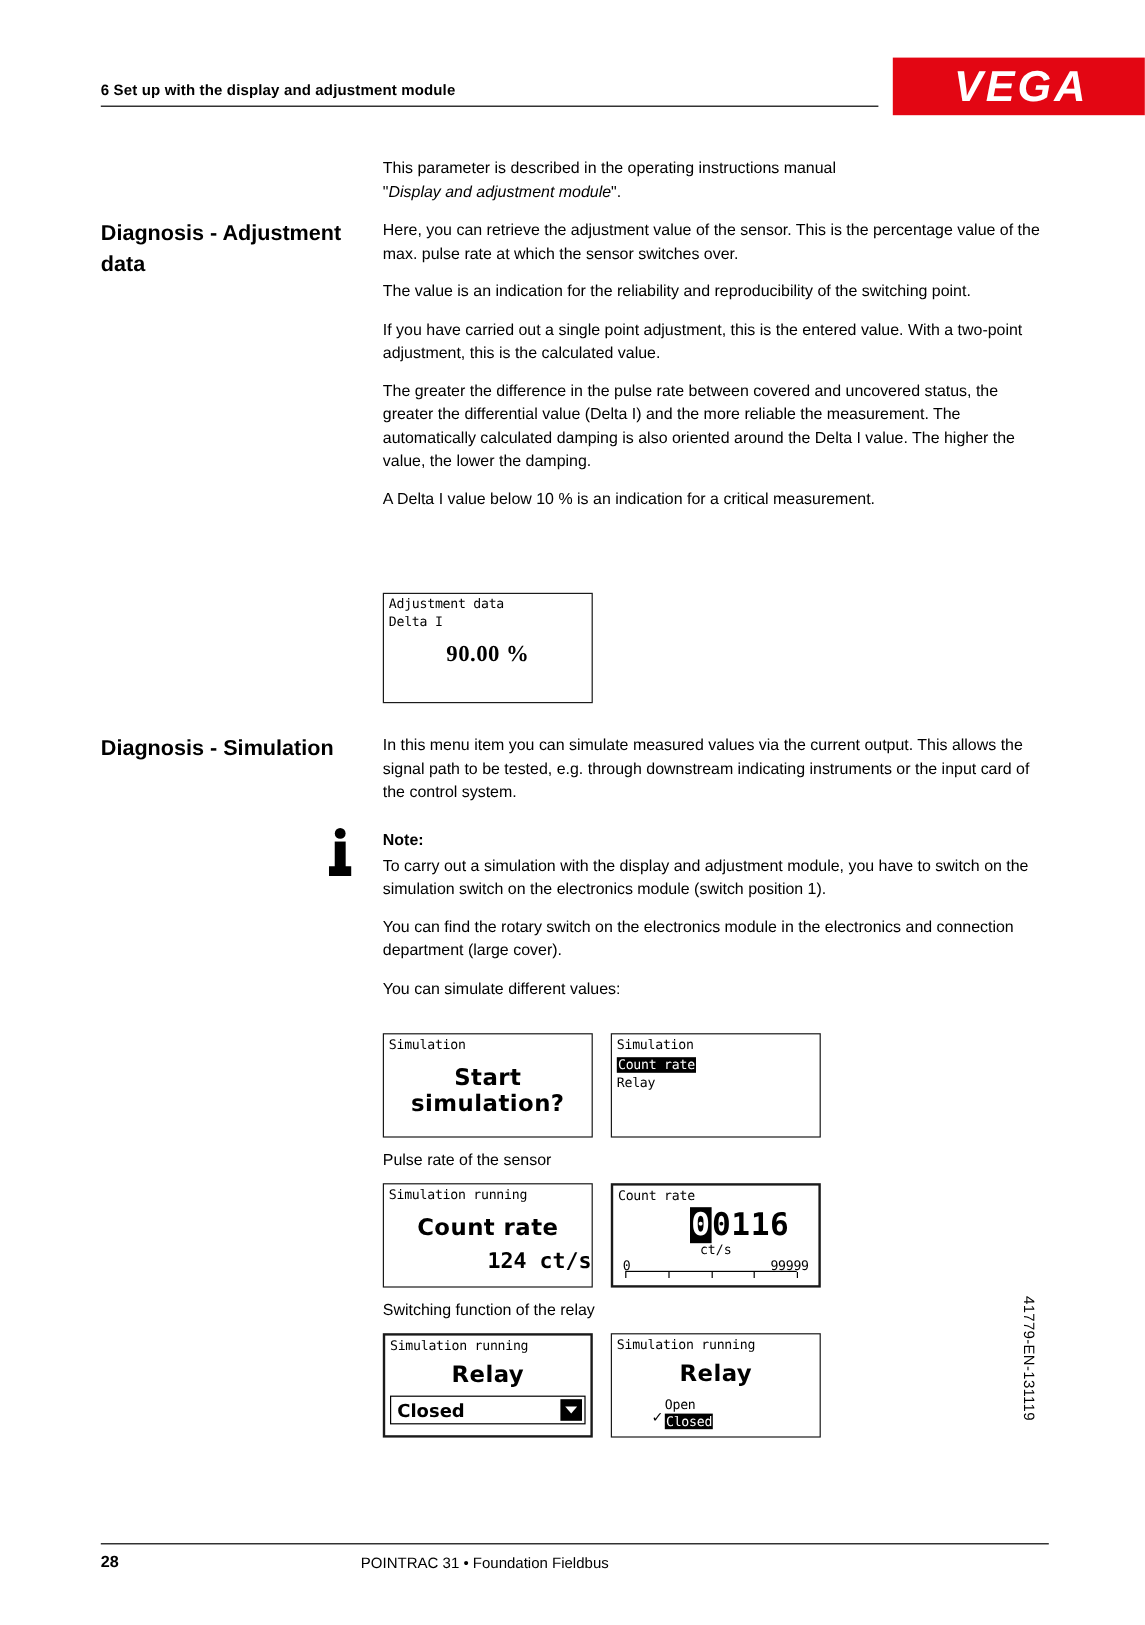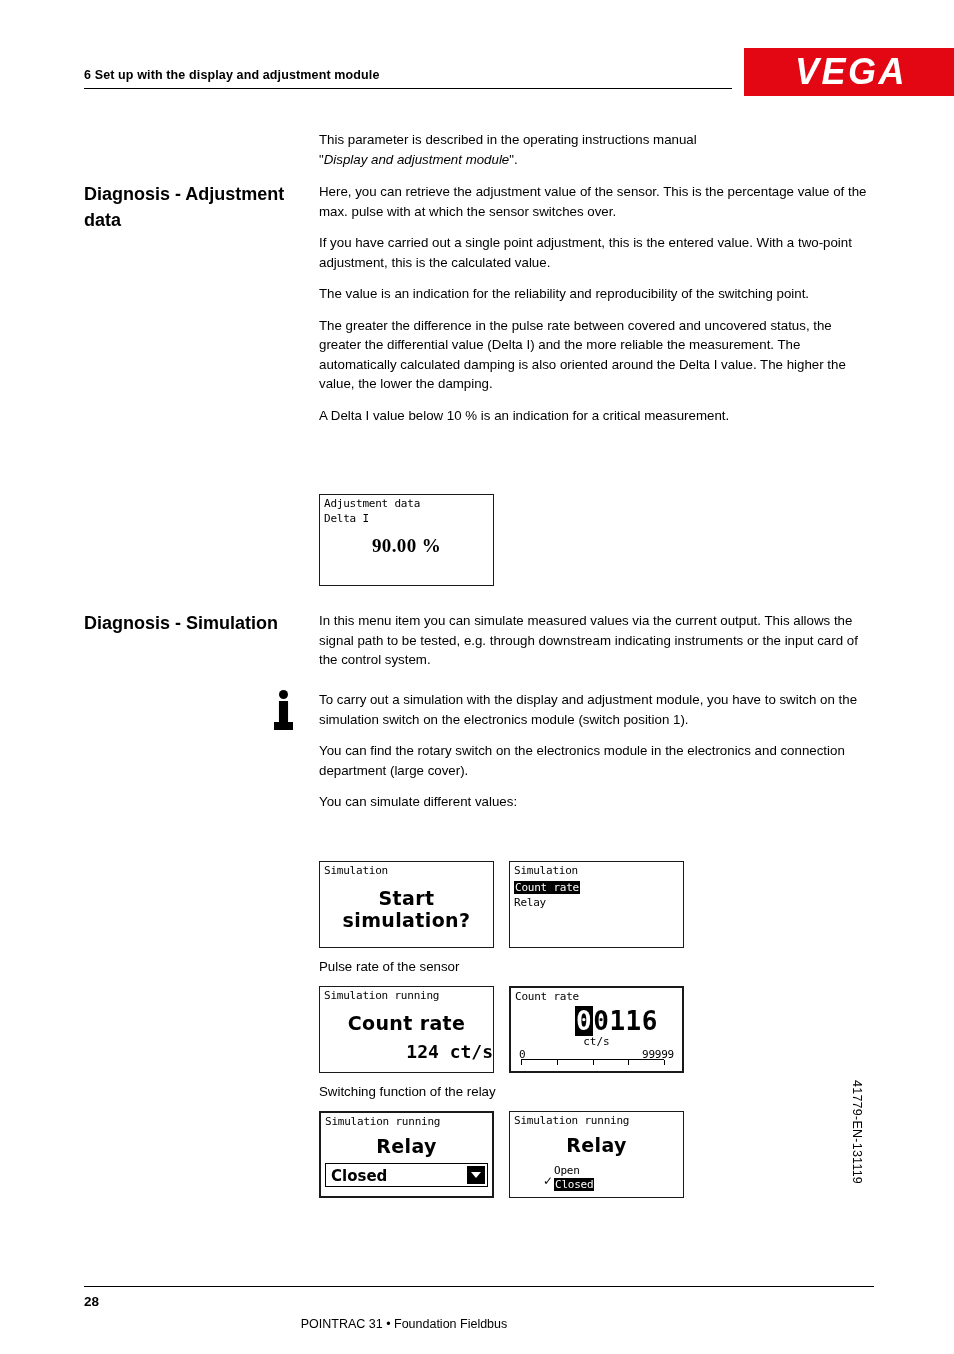--- a/index.html
+++ b/index.html
@@ -230,21 +230,20 @@
     font-size: 13.5px;
     font-weight: bold;
   }
   .footer-center {
     position: absolute;
     left: 0;
     top: 1296px;
     width: 808px;
     text-align: center;
     font-size: 12.5px;
-    margin-top: 21px;
   }
   .side-code {
     position: absolute;
     left: 864px;
     top: 1080px;
     font-size: 12.5px;
     transform: rotate(90deg);
     transform-origin: left top;
     white-space: nowrap;
     letter-spacing: 0.02em;
@@ -264,23 +263,23 @@
   <div class="text-col" style="top:130px;">
     <p>
       <span>This parameter is described in the operating instructions manual</span><br>
       <span>"</span><span class="italic">Display and adjustment module</span><span>".</span>
     </p>
   </div>
 
   <div class="label-col" style="top:182px;">Diagnosis - Adjustment data</div>
 
   <div class="text-col" style="top:182px;">
-    <p>Here, you can retrieve the adjustment value of the sensor. This is the percentage value of the max. pulse with at which the sensor switches over.</p>
+    <p>Here, you can retrieve the adjustment value of the sensor. This is the percentage value of the max. pulse rate at which the sensor switches over.</p>
+    <p>The value is an indication for the reliability and reproducibility of the switching point.</p>
     <p>If you have carried out a single point adjustment, this is the entered value. With a two-point adjustment, this is the calculated value.</p>
-    <p>The value is an indication for the reliability and reproducibility of the switching point.</p>
     <p>The greater the difference in the pulse rate between covered and uncovered status, the greater the differential value (Delta I) and the more reliable the measurement. The automatically calculated damping is also oriented around the Delta I value. The higher the value, the lower the damping.</p>
     <p>A Delta I value below 10 % is an indication for a critical measurement.</p>
   </div>
 
   <div class="lcd" style="left:319px; top:494px; width:175px; height:92px;">
     <div class="lcd-small-label" style="left:4px; top:2px;">Adjustment data</div>
     <div class="lcd-small-label" style="left:4px; top:17px;">Delta I</div>
     <div class="lcd-big" style="top:40px;font-family:Liberation Serif, serif;">90.00 %</div>
   </div>
 
@@ -289,20 +288,21 @@
   <div class="text-col" style="top:611px;">
     <p>In this menu item you can simulate measured values via the current output. This allows the signal path to be tested, e.g. through downstream indicating instruments or the input card of the control system.</p>
   </div>
 
   <div class="note-icon">
     <div class="note-dot"></div>
     <div class="note-body"></div>
   </div>
 
   <div class="text-col" style="top:690px;">
+    <p class="note-title" style="margin-bottom:2px;">Note:</p>
     <p>To carry out a simulation with the display and adjustment module, you have to switch on the simulation switch on the electronics module (switch position 1).</p>
     <p>You can find the rotary switch on the electronics module in the electronics and connection department (large cover).</p>
     <p>You can simulate different values:</p>
   </div>
 
   <div class="lcd" style="left:319px; top:861px; width:175px; height:87px;">
     <div class="lcd-small-label" style="left:4px; top:2px;">Simulation</div>
     <div class="lcd-big" style="top:25px;">Start</div>
     <div class="lcd-big" style="top:47px;">simulation?</div>
   </div>

